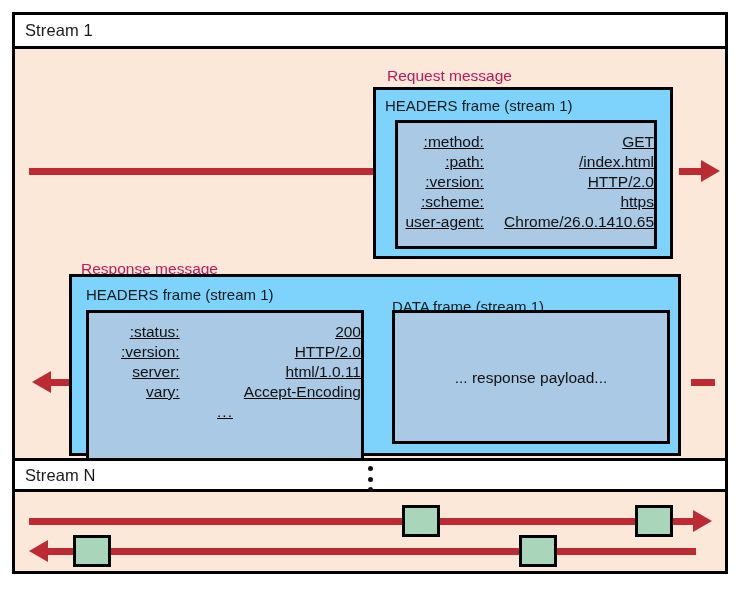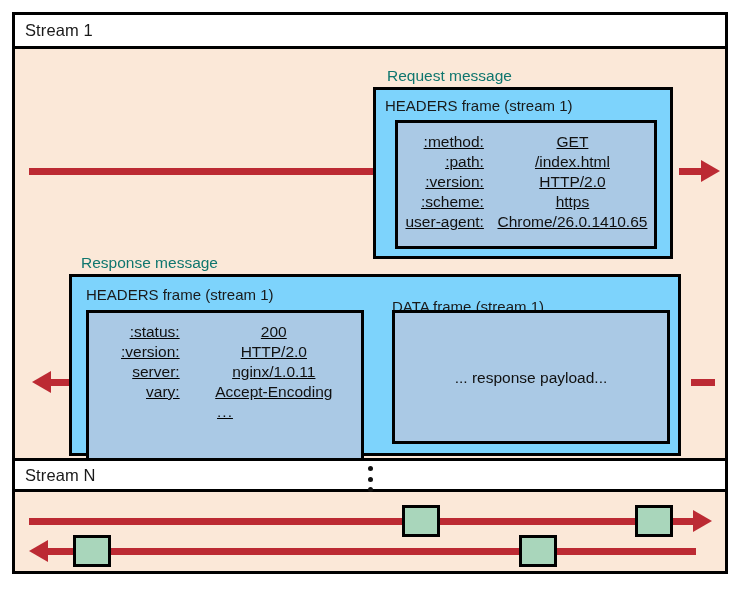--- a/index.html
+++ b/index.html
@@ -89,21 +89,21 @@
     border-left: 19px solid #bc2a33;
   }
   .arrowhead.left {
     border-right: 19px solid #bc2a33;
   }
 
   
   .msg-label {
     position: absolute;
     font-size: 15.5px;
-    color: #0f766e;
+    color: #be185d;
     white-space: nowrap;
   }
 
   
   .frame-box {
     position: absolute;
     background: #7dd3fc;
     border: 3px solid #000000;
     box-sizing: border-box;
   }
@@ -139,21 +139,21 @@
     color: #111111;
     padding: 1px 0;
     line-height: 1.16;
     white-space: nowrap;
   }
   .kv-key {
     text-align: right;
     padding-right: 7px !important;
   }
   .kv-val {
-    text-align: center;
+    text-align: right;
   }
   .kv-ellipsis td {
     text-align: center;
     letter-spacing: 1px;
   }
   .kv-wrap {
     position: absolute;
     left: 0;
     right: 0;
     text-decoration: underline;
@@ -243,42 +243,42 @@
                 <tr>
                   <td class="kv-key">user-agent:</td>
                   <td class="kv-val">Chrome/26.0.1410.65</td>
                 </tr>
               </tbody>
             </table>
           </div>
         </div>
       </div>
 
-      <div class="msg-label" style="left:66px; top:205px;">Response message</div>
+      <div class="msg-label" style="left:66px; top:211px;">Response message</div>
 
       <div class="frame-box" style="left:54px; top:225px; width:612px; height:182px;">
 
         <div class="frame-col" style="left:0px; top:0px; width:306px; height:100%;">
           <div class="frame-title" style="position:absolute; left:14px; top:10px;">HEADERS frame (stream 1)</div>
 
           <div class="payload-box" style="left:14px; top:33px; width:278px; height:171px;padding-left:16px;">
             <div class="kv-wrap" style="top:9px;">
               <table class="kv-table">
                 <tbody>
                   <tr>
                     <td class="kv-key">:status:</td>
                     <td class="kv-val">200</td>
                   </tr>
                   <tr>
                     <td class="kv-key">:version:</td>
                     <td class="kv-val">HTTP/2.0</td>
                   </tr>
                   <tr>
                     <td class="kv-key">server:</td>
-                    <td class="kv-val">nginx/1.0.11</td>
+                    <td class="kv-val">html/1.0.11</td>
                   </tr>
                   <tr>
                     <td class="kv-key">vary:</td>
                     <td class="kv-val">Accept-Encoding</td>
                   </tr>
                   <tr class="kv-ellipsis">
                     <td colspan="2">...</td>
                   </tr>
                 </tbody>
               </table>

